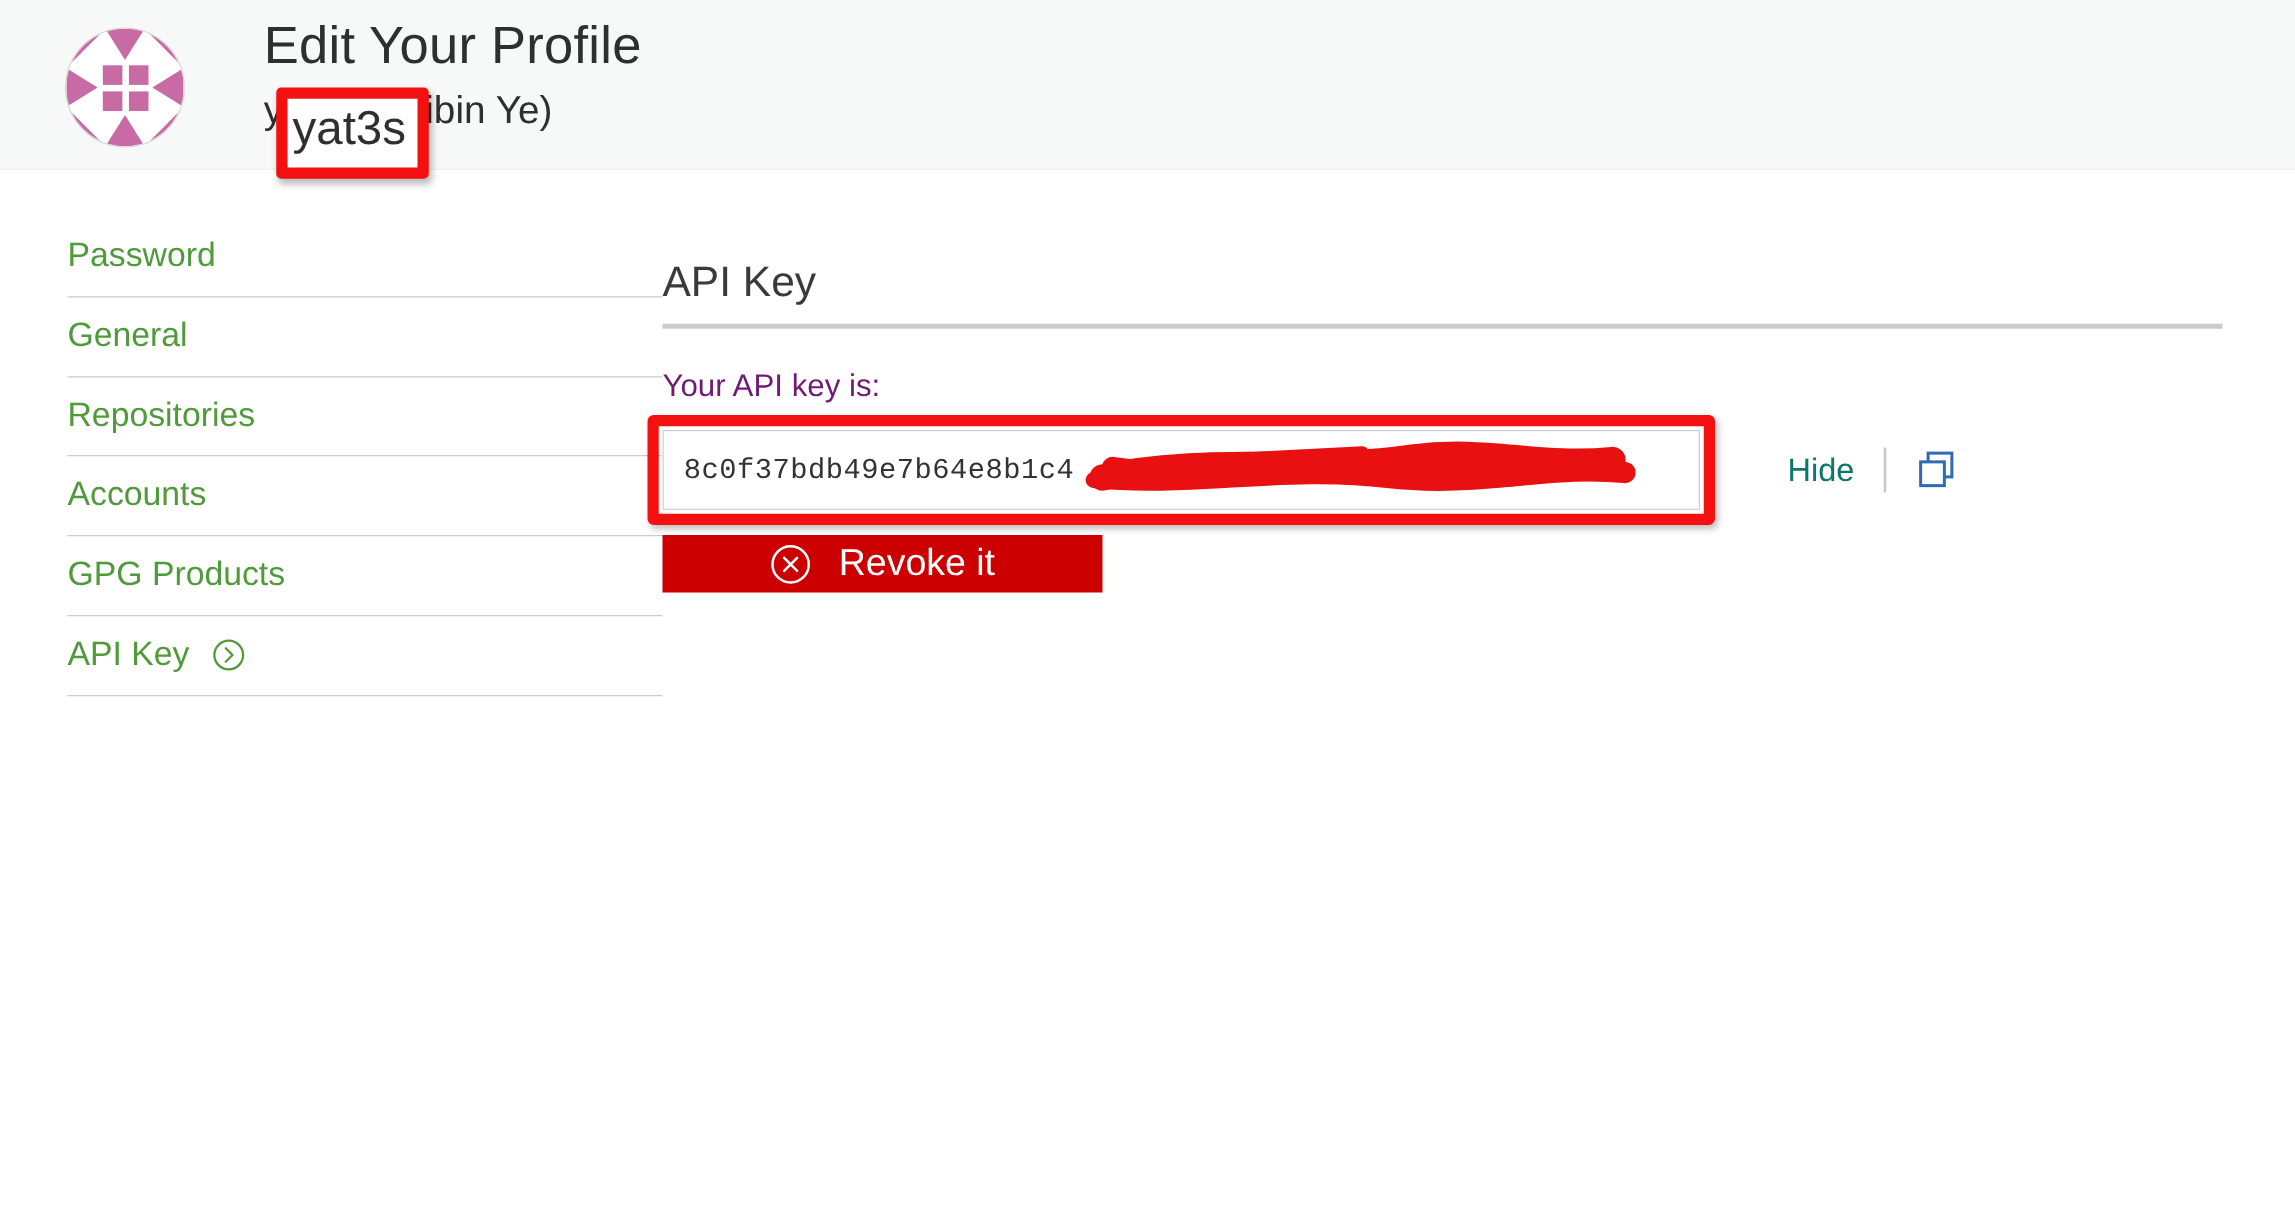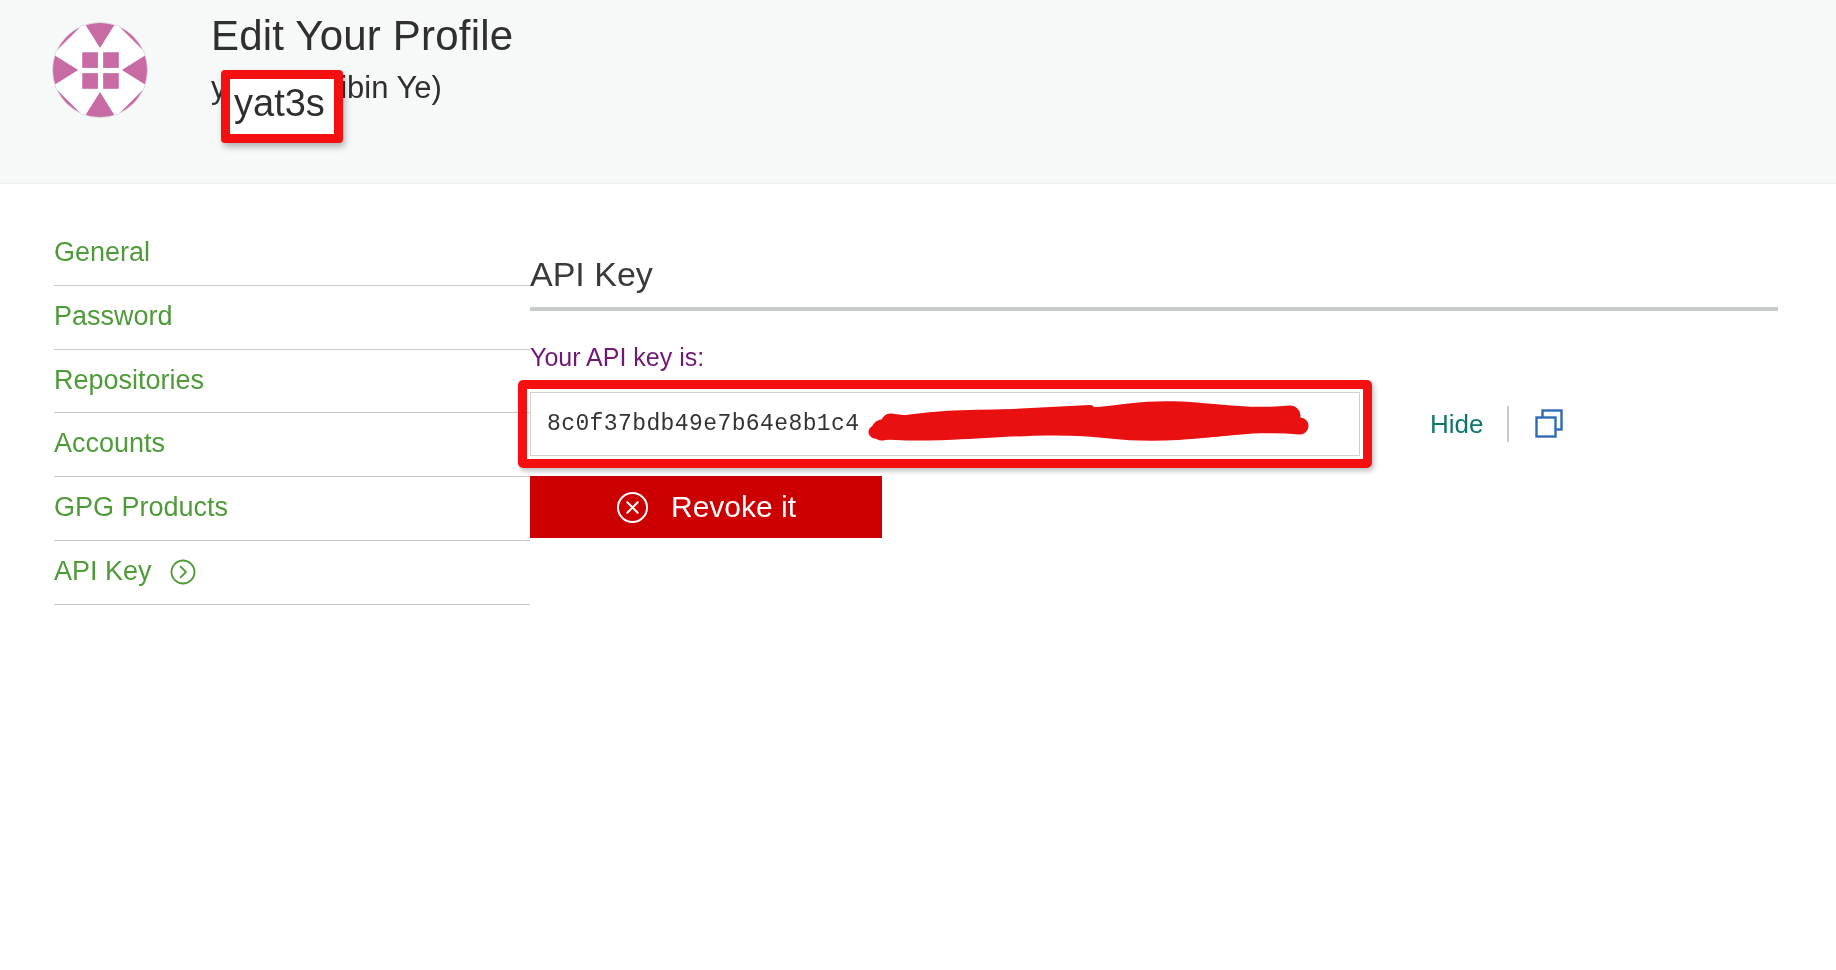--- a/index.html
+++ b/index.html
@@ -11,21 +11,21 @@
     width: 1836px;
     height: 970px;
     font-family: "Liberation Sans", sans-serif;
     color: #333333;
     overflow: hidden;
     position: relative;
   }
 
   
   .profile-header {
-    height: 184px;
+    height: 136px;
     background: #f7f8f8;
     border-bottom: 1px solid #efefef;
     display: flex;
     align-items: flex-start;
     box-sizing: border-box;
     position: relative;
   }
   .avatar {
     width: 94px;
     height: 94px;
@@ -161,21 +161,21 @@
     margin: 0 22px 0 24px;
   }
   .copy-icon { cursor: pointer; display: inline-flex; }
   .copy-icon svg { display: block; }
 
   .revoke-btn {
     margin-top: 20px;
     background: #cc0000;
     color: #ffffff;
     border: none;
-    height: 62px;
+    height: 46px;
     width: 352px;
     font-size: 30px;
     font-family: "Liberation Sans", sans-serif;
     display: flex;
     align-items: center;
     justify-content: center;
     gap: 22px;
     cursor: pointer;
   }
   .revoke-btn .xcircle { display: inline-flex; }
@@ -237,25 +237,25 @@
 
   <div class="annot-user"></div>
   <div class="annot-user-text">yat3s</div>
 </div>
 
 <div class="content">
 
   <nav class="sidebar">
 
     <div class="nav-item">
+      <span class="nav-label">Password</span>
+    </div>
+
+    <div class="nav-item">
       <span class="nav-label">General</span>
-    </div>
-
-    <div class="nav-item">
-      <span class="nav-label">Password</span>
     </div>
 
 
 
 
     <div class="nav-item">
       <span class="nav-label">Repositories</span>
     </div>
 
     <div class="nav-item">

